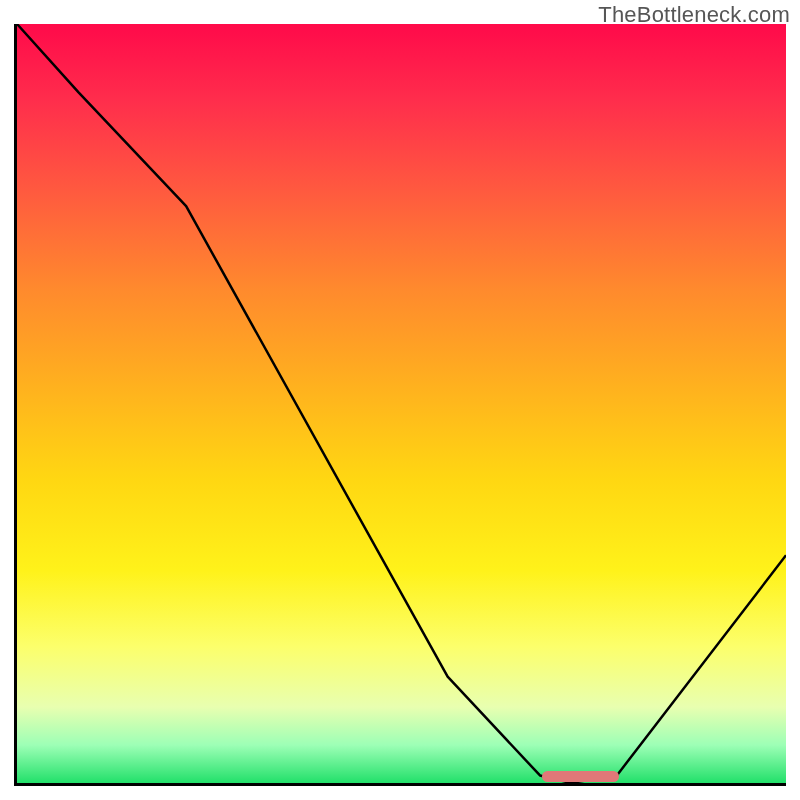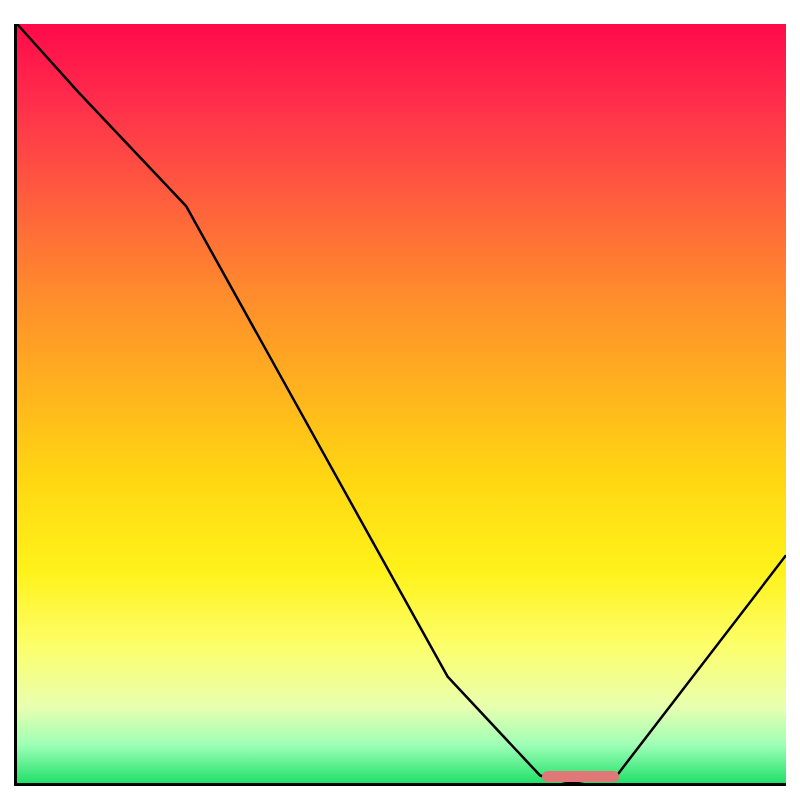--- a/index.html
+++ b/index.html
@@ -58,20 +58,21 @@
     width: 46px;
     height: 11px;
     border-radius: 6px;
     background: #e07878;
   }
 </style>
 </head>
 <body>
 
 <div class="frame">
+  <div class="watermark">TheBottleneck.com</div>
 
   <div class="plot">
     <div class="gradient"></div>
 
     <svg class="curve" viewBox="0 0 772 762" preserveAspectRatio="none">
       <path fill="none" stroke="#000" stroke-width="2.5" stroke-linejoin="round" d="M0.0 0.0 L61.8 68.6 L169.8 182.9 L432.3 655.3 L525.0 754.4 L555.8 762.0 L602.2 754.4 L772.0 533.4"></path>
     </svg>
 
     <div class="marker" style="left: 524.96px; width: 77.2px; bottom: 1px; background: rgb(224, 120, 120);"></div>
   </div>

